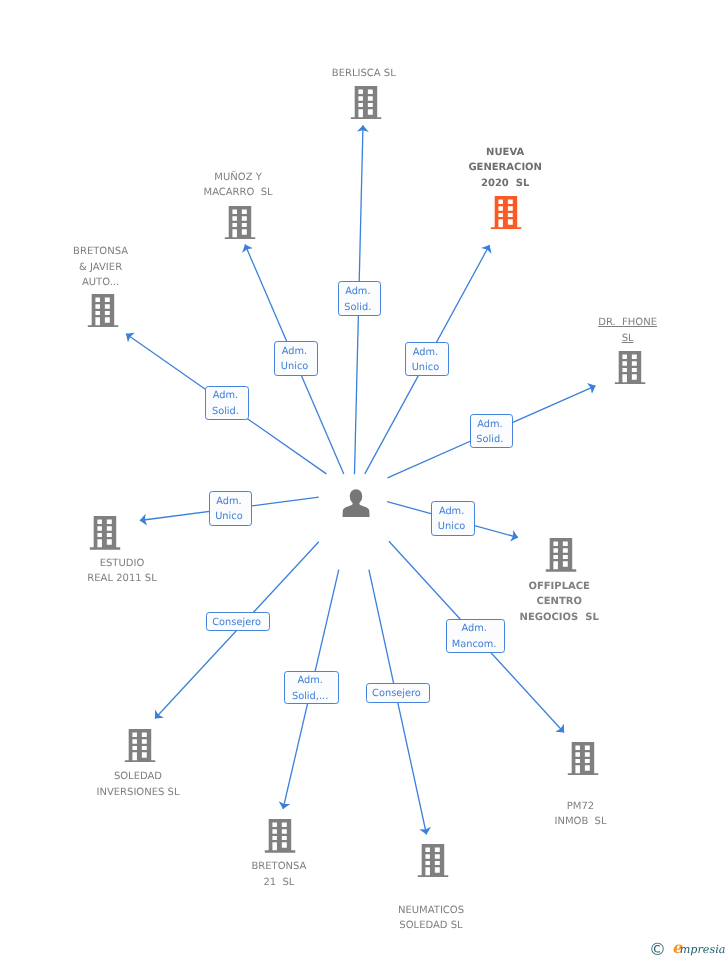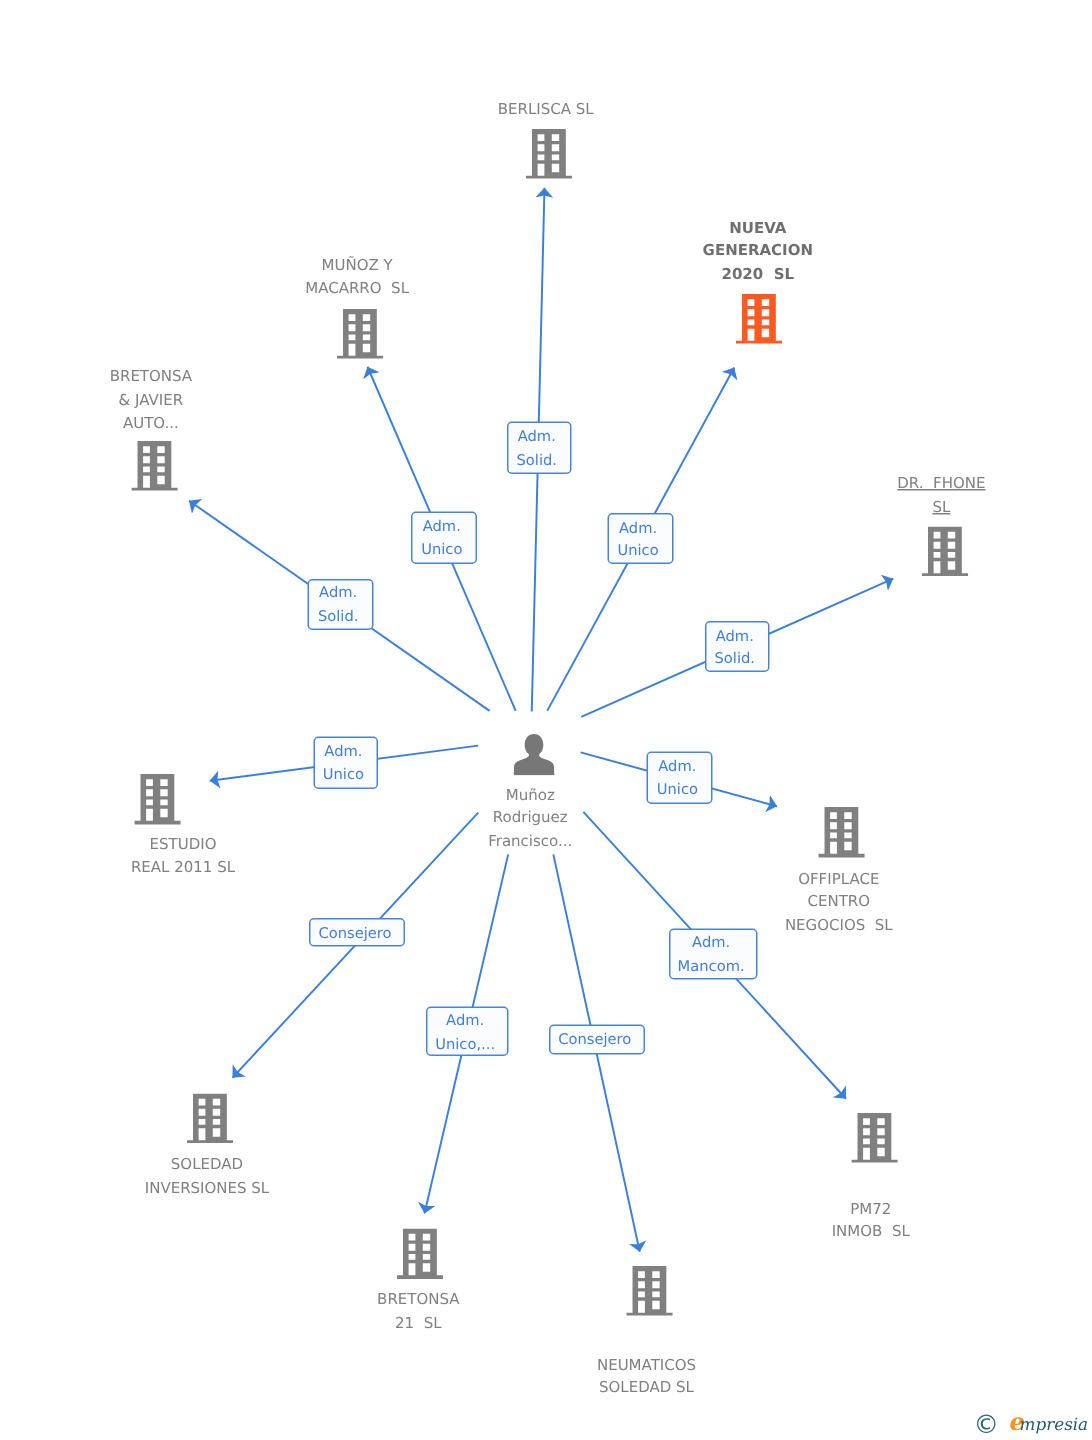--- a/index.html
+++ b/index.html
@@ -77,21 +77,21 @@
       <svg viewBox="0 0 30.7 33.2" preserveAspectRatio="none" width="30.9" height="33.7" class="ico">
         <path fill="#808080" fill-rule="evenodd" d="M4.1 0 H26.5 V30.7 H30.7 V33.2 H0 V30.7 H4.1 ZM7.8 3.5 H12.3 V7.9 H7.8 ZM17.2 3.5 H22.1 V7.9 H17.2 ZM7.8 10.0 H12.3 V14.6 H7.8 ZM17.2 10.0 H22.1 V14.6 H17.2 ZM7.8 16.8 H12.3 V20.6 H7.8 ZM17.2 16.8 H22.1 V20.6 H17.2 ZM7.8 22.9 H12.3 V30.7 H7.8 ZM17.2 22.9 H22.1 V28.4 H17.2 Z"></path>
       </svg>
     </div>
     <div class="node nlabel" style="left: 103px; top: 556px; margin-left: 19px;"><div>ESTUDIO</div><div>REAL 2011 SL</div></div>
     <div class="node" style="left: 561.2px; top: 537.9px;">
       <svg viewBox="0 0 30.7 33.2" preserveAspectRatio="none" width="30.9" height="33.7" class="ico">
         <path fill="#808080" fill-rule="evenodd" d="M4.1 0 H26.5 V30.7 H30.7 V33.2 H0 V30.7 H4.1 ZM7.8 3.5 H12.3 V7.9 H7.8 ZM17.2 3.5 H22.1 V7.9 H17.2 ZM7.8 10.0 H12.3 V14.6 H7.8 ZM17.2 10.0 H22.1 V14.6 H17.2 ZM7.8 16.8 H12.3 V20.6 H7.8 ZM17.2 16.8 H22.1 V20.6 H17.2 ZM7.8 22.9 H12.3 V30.7 H7.8 ZM17.2 22.9 H22.1 V28.4 H17.2 Z"></path>
       </svg>
     </div>
-    <div class="node nlabel" style="left: 559.2px; top: 578.7px;"><div>OFFIPLACE</div><div>CENTRO</div><div>NEGOCIOS  SL</div></div>
+    <div class="node nlabel" style="left: 559.2px; top: 578.7px; font-weight: bold;"><div>OFFIPLACE</div><div>CENTRO</div><div>NEGOCIOS  SL</div></div>
     <div class="node" style="left: 139.7px; top: 728.5px;">
       <svg viewBox="0 0 30.7 33.2" preserveAspectRatio="none" width="30.9" height="33.7" class="ico">
         <path fill="#808080" fill-rule="evenodd" d="M4.1 0 H26.5 V30.7 H30.7 V33.2 H0 V30.7 H4.1 ZM7.8 3.5 H12.3 V7.9 H7.8 ZM17.2 3.5 H22.1 V7.9 H17.2 ZM7.8 10.0 H12.3 V14.6 H7.8 ZM17.2 10.0 H22.1 V14.6 H17.2 ZM7.8 16.8 H12.3 V20.6 H7.8 ZM17.2 16.8 H22.1 V20.6 H17.2 ZM7.8 22.9 H12.3 V30.7 H7.8 ZM17.2 22.9 H22.1 V28.4 H17.2 Z"></path>
       </svg>
     </div>
     <div class="node nlabel" style="left: 138px; top: 769.3px;"><div>SOLEDAD</div><div>INVERSIONES SL</div></div>
     <div class="node" style="left: 279.9px; top: 819.2px;">
       <svg viewBox="0 0 30.7 33.2" preserveAspectRatio="none" width="30.9" height="33.7" class="ico">
         <path fill="#808080" fill-rule="evenodd" d="M4.1 0 H26.5 V30.7 H30.7 V33.2 H0 V30.7 H4.1 ZM7.8 3.5 H12.3 V7.9 H7.8 ZM17.2 3.5 H22.1 V7.9 H17.2 ZM7.8 10.0 H12.3 V14.6 H7.8 ZM17.2 10.0 H22.1 V14.6 H17.2 ZM7.8 16.8 H12.3 V20.6 H7.8 ZM17.2 16.8 H22.1 V20.6 H17.2 ZM7.8 22.9 H12.3 V30.7 H7.8 ZM17.2 22.9 H22.1 V28.4 H17.2 Z"></path>
       </svg>
@@ -107,26 +107,25 @@
       <svg viewBox="0 0 30.7 33.2" preserveAspectRatio="none" width="30.9" height="33.7" class="ico">
         <path fill="#808080" fill-rule="evenodd" d="M4.1 0 H26.5 V30.7 H30.7 V33.2 H0 V30.7 H4.1 ZM7.8 3.5 H12.3 V7.9 H7.8 ZM17.2 3.5 H22.1 V7.9 H17.2 ZM7.8 10.0 H12.3 V14.6 H7.8 ZM17.2 10.0 H22.1 V14.6 H17.2 ZM7.8 16.8 H12.3 V20.6 H7.8 ZM17.2 16.8 H22.1 V20.6 H17.2 ZM7.8 22.9 H12.3 V30.7 H7.8 ZM17.2 22.9 H22.1 V28.4 H17.2 Z"></path>
       </svg>
     </div>
     <div class="node nlabel" style="left: 580.5px; top: 782.7px; margin-top: 16px;"><div>PM72</div><div>INMOB  SL</div></div>
     <div class="node" style="left: 356.4px; top: 488.7px;">
       <svg viewBox="0 0 26.6 27.6" preserveAspectRatio="none" width="27.6" height="28.2" class="ico">
         <path fill="#777777" d="M13.3 0.3 C16.9 0.3 19.3 3.4 19.3 7.2 C19.3 10.2 18.3 12.1 17.0 13.1 C16.6 13.5 16.5 14.0 16.6 14.6 C16.9 15.6 18.7 16.2 20.5 16.8 C23.6 17.8 25.7 18.8 26.1 21.2 L26.4 27.3 H0.2 L0.5 21.2 C0.9 18.8 3.0 17.8 6.1 16.8 C7.9 16.2 9.7 15.6 10.0 14.6 C10.1 14.0 10.0 13.5 9.6 13.1 C8.3 12.1 7.3 10.2 7.3 7.2 C7.3 3.4 9.7 0.3 13.3 0.3 Z"></path>
       </svg>
     </div>
-    <div class="node nlabel" style="left: 353.5px; top: 522.8px;"><div>Muñoz</div><div>Rodriguez</div><div>Francisco...</div></div>
     <div class="elabel" style="left: 337.7px; top: 281.4px; width: 43.3px; height: 34.5px;"><div>Adm.</div><div>Solid.</div></div>
     <div class="elabel" style="left: 405.1px; top: 342.2px; width: 43.6px; height: 34px;"><div>Adm.</div><div>Unico</div></div>
     <div class="elabel" style="left: 274.4px; top: 341.4px; width: 43.3px; height: 34.2px;"><div>Adm.</div><div>Unico</div></div>
     <div class="elabel" style="left: 205.1px; top: 385.8px; width: 43.7px; height: 33.9px;"><div>Adm.</div><div>Solid.</div></div>
     <div class="elabel" style="left: 469.6px; top: 413.9px; width: 43.5px; height: 34.4px;"><div>Adm.</div><div>Solid.</div></div>
     <div class="elabel" style="left: 208.8px; top: 491.1px; width: 43.3px; height: 34.5px;"><div>Adm.</div><div>Unico</div></div>
     <div class="elabel" style="left: 431.4px; top: 501.1px; width: 43.4px; height: 34.5px;"><div>Adm.</div><div>Unico</div></div>
     <div class="elabel" style="left: 206px; top: 611.8px; width: 64.3px; height: 19.4px;"><div>Consejero</div></div>
-    <div class="elabel" style="left: 283.8px; top: 670.7px; width: 55.6px; height: 33.7px;"><div>Adm.</div><div>Unico,...</div></div>
+    <div class="elabel" style="left: 283.8px; top: 670.7px; width: 55.6px; height: 33.7px;"><div>Adm.</div><div>Solid,...</div></div>
     <div class="elabel" style="left: 365.9px; top: 683.4px; width: 64.2px; height: 19.4px;"><div>Consejero</div></div>
     <div class="elabel" style="left: 446.1px; top: 619.1px; width: 59px; height: 33.6px;"><div>Adm.</div><div>Mancom.</div></div>
     <div id="logo"><span class="cr">©</span><span class="bi">e</span><span class="br">mpresia</span></div>
   </div>
 
 </body></html>

